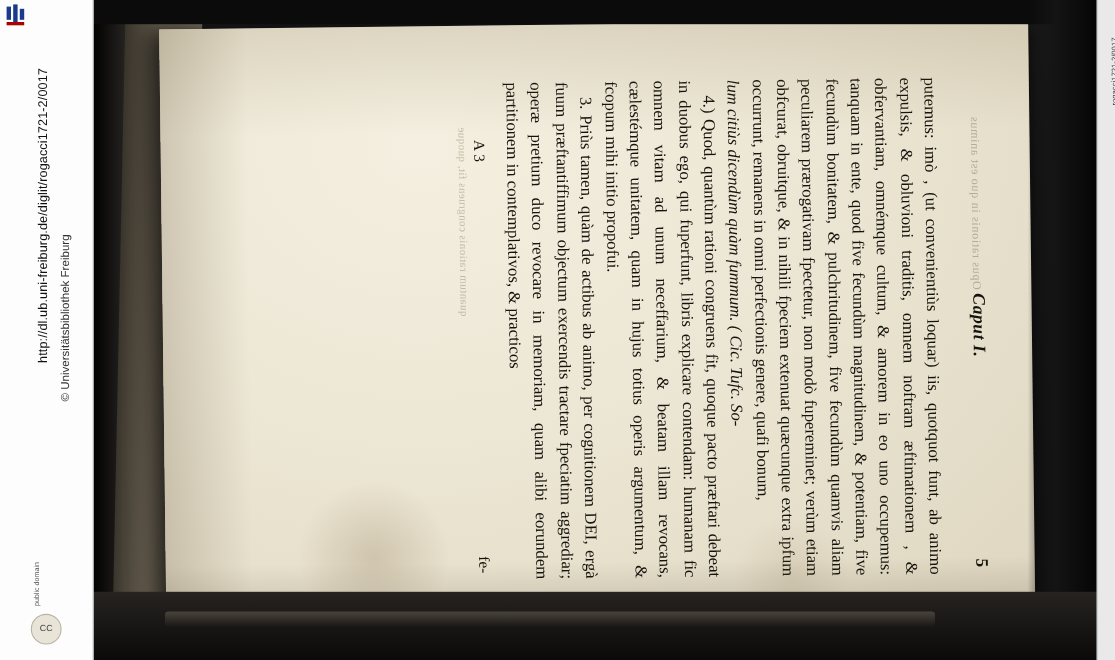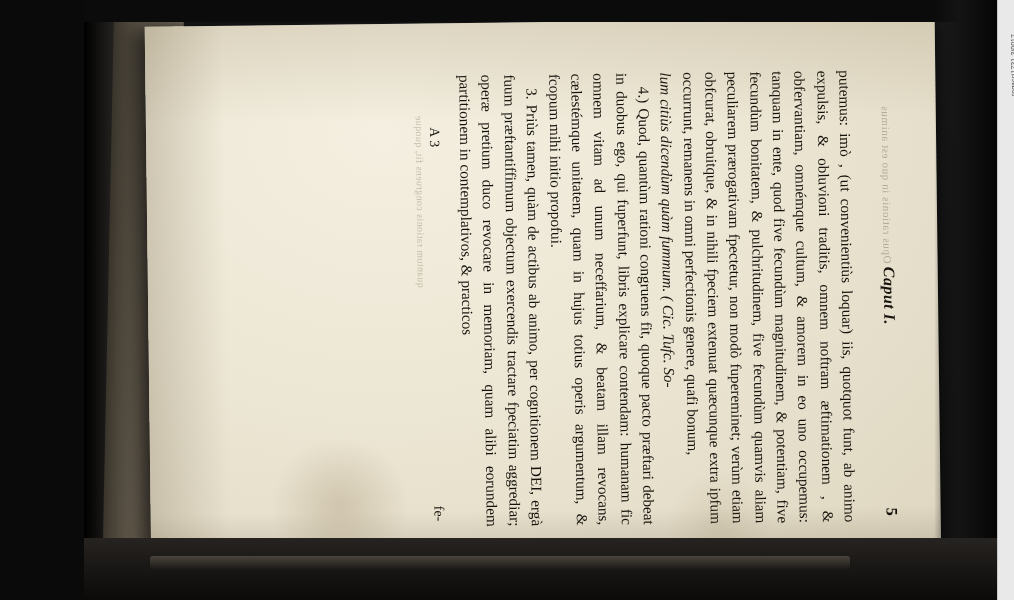--- a/index.html
+++ b/index.html
@@ -337,18 +337,30 @@
       </div>
     </div>
     <div class="page-bottom-fade"></div>
   </div>
 
   <div class="top-dark"></div>
   <div class="top-dark-right"></div>
   <div class="bottom-board"></div>
   <div class="board-sheen"></div>
 
+  <div class="left-strip">
+    <div class="strip-logo">
+      <span class="bar b1"></span>
+        <span class="bar b2"></span>
+      <span class="bar b3"></span>
+        <span class="bar b4"></span>
+    </div>
+    <div class="vert-text" id="url-text">http://dl.ub.uni-freiburg.de/diglit/rogacci1721-2/0017</div>
+    <div class="vert-text" id="rights-text">© Universitätsbibliothek Freiburg</div>
+    <div class="strip-seal-label">public domain</div>
+    <div class="strip-seal">CC</div>
+  </div>
 
   <div class="right-strip">
     <div class="vert-code">rogacci1721-2/0017</div>
   </div>
 
 </div>
 
 </body></html>

